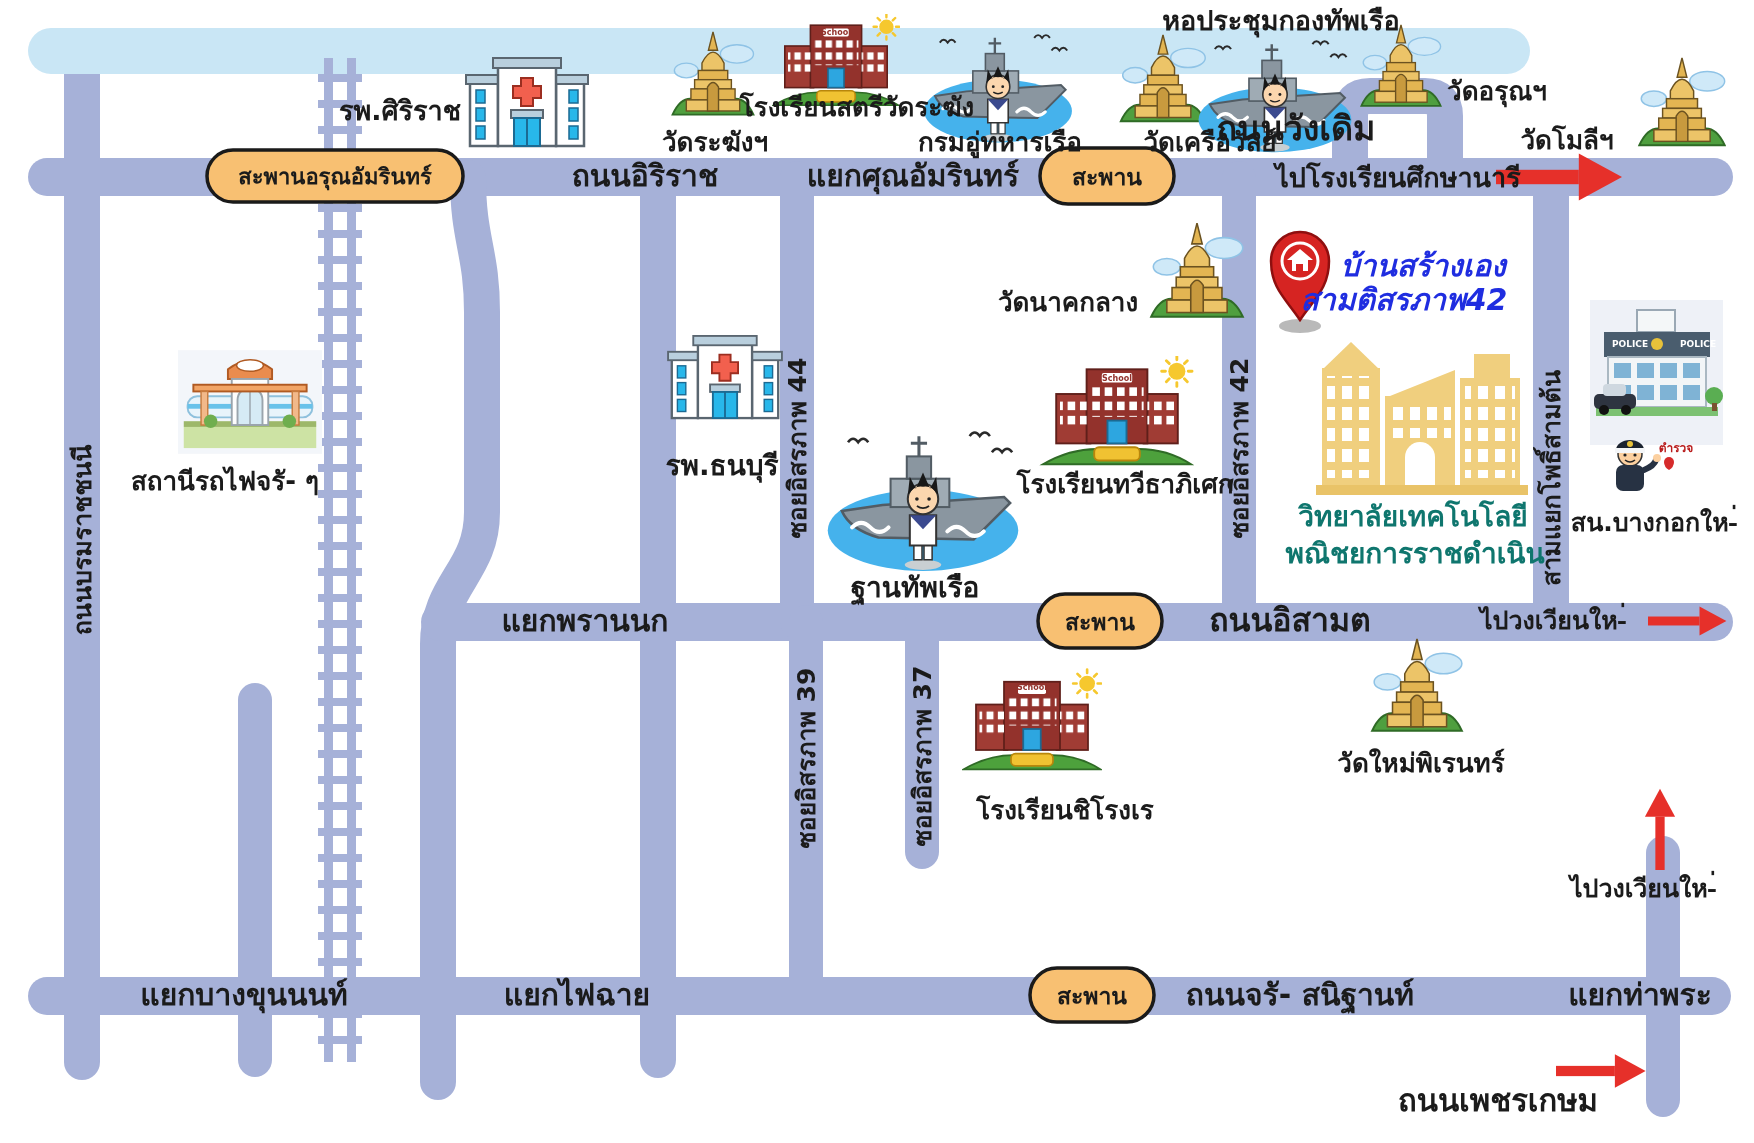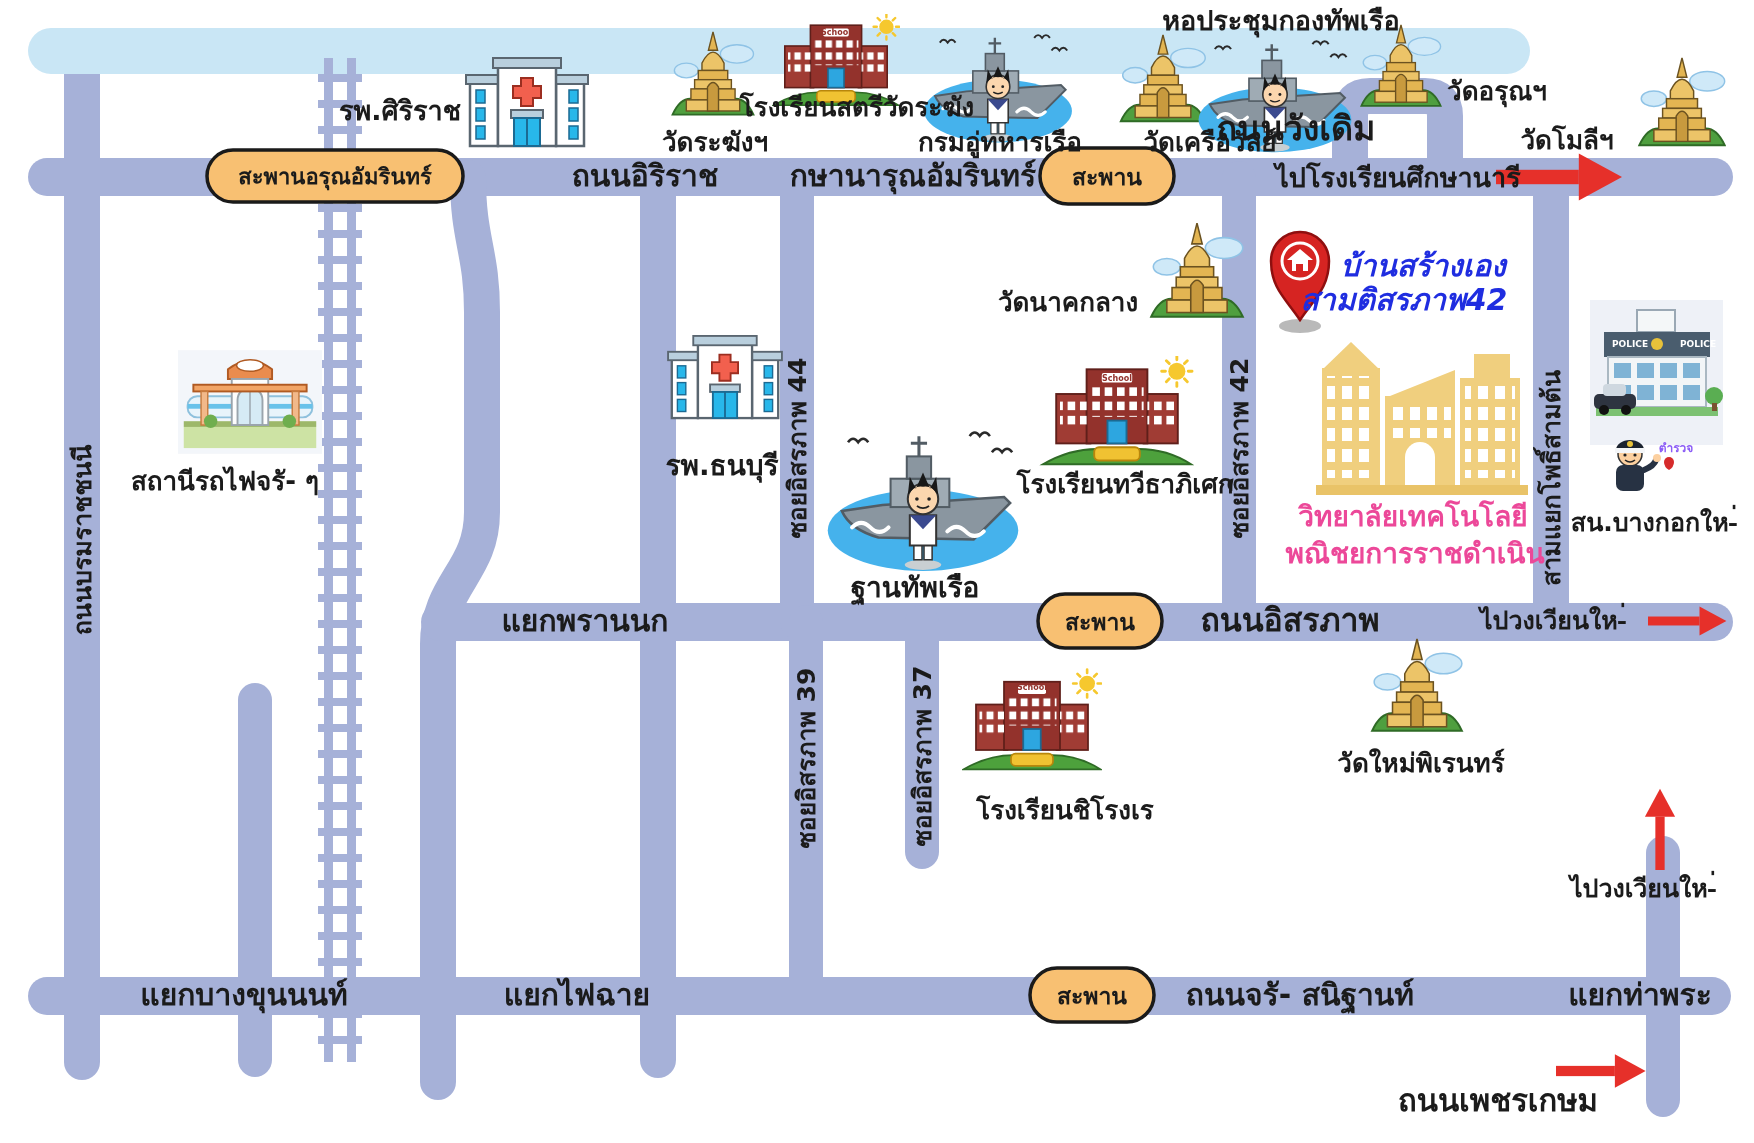--- a/index.html
+++ b/index.html
@@ -3,23 +3,23 @@
 <meta charset="utf-8">
 <style>
   html,body{margin:0;padding:0;background:#fff;}
   .map{position:relative;width:1754px;height:1143px;background:#ffffff;overflow:hidden;
        font-family:"DejaVu Sans","Liberation Sans",sans-serif;}
   .map svg.base{position:absolute;left:0;top:0;}
   .lbl{position:absolute;transform:translate(-50%,-50%);font-weight:700;color:#1b1b1b;
        white-space:nowrap;line-height:1;letter-spacing:0;}
   .lbl.v{transform:translate(-50%,-50%) rotate(-90deg);}
   .lbl.blue{color:#1f2de0;font-style:italic;}
-  .lbl.indigo{color:#ec4899;}
+  .lbl.indigo{color:#0f766e;}
   .lbl.micro{font-weight:700;color:#ffffff;}
-  .lbl.sticker{color:#8b5cf6;}
+  .lbl.sticker{color:#b91c1c;}
 </style>
 </head>
 <body>
 
 <div class="map">
 
 <svg class="base" width="1754" height="1143" viewBox="0 0 1754 1143">
   <defs>
     <pattern id="rail" patternUnits="userSpaceOnUse" x="318" y="58" width="44" height="26">
       <rect x="0" y="16" width="44" height="8" fill="#a6b1d8"></rect>
@@ -248,25 +248,25 @@
   <g>
     <ellipse cx="1300" cy="326" rx="21" ry="7" fill="#b9b9b9"></ellipse>
     <path d="M1300 320 C1286 299 1271 288 1271 261 C1271 245 1284 232 1300 232 C1316 232 1329 245 1329 261 C1329 288 1314 299 1300 320 Z" fill="#d62422" stroke="#8f0f0f" stroke-width="2.5"></path>
     <circle cx="1300" cy="261" r="18" fill="#d62422" stroke="#ffffff" stroke-width="3"></circle>
     <path d="M1300 249 l13 11 h-5 v11 h-16 v-11 h-5 z" fill="#ffffff"></path>
     <rect x="1296" y="264" width="7" height="7" fill="#d62422"></rect>
   </g>
 </svg>
 
 <div class="lbl" style="left:645px;top:176px;font-size:30px">ถนนอิริราช</div>
-<div class="lbl" style="left:913px;top:176px;font-size:30px">กษานารุณอัมรินทร์</div>
+<div class="lbl" style="left:913px;top:176px;font-size:30px">แยกศุณอัมรินทร์</div>
 <div class="lbl" style="left:1398px;top:177px;font-size:27px">ไปโรงเรียนศึกษานารี</div>
 <div class="lbl" style="left:1296px;top:128px;font-size:34px">ถนนวังเดิม</div>
 <div class="lbl" style="left:585px;top:621px;font-size:30px">แยกพรานนก</div>
-<div class="lbl" style="left:1290px;top:620px;font-size:32px">ถนนอิสรภาพ</div>
+<div class="lbl" style="left:1290px;top:620px;font-size:32px">ถนนอิสามต</div>
 <div class="lbl" style="left:1553px;top:620px;font-size:25px">ไปวงเวียนให-่</div>
 <div class="lbl" style="left:244px;top:995px;font-size:30px">แยกบางขุนนนท์</div>
 <div class="lbl" style="left:577px;top:995px;font-size:30px">แยกไฟฉาย</div>
 <div class="lbl" style="left:1300px;top:995px;font-size:30px">ถนนจรั- สนิฐานท์</div>
 <div class="lbl" style="left:1640px;top:995px;font-size:30px">แยกท่าพระ</div>
 <div class="lbl" style="left:1643px;top:888px;font-size:25px">ไปวงเวียนให-่</div>
 <div class="lbl" style="left:1498px;top:1100px;font-size:31px">ถนนเพชรเกษม</div>
 
 <div class="lbl" style="left:335px;top:177px;font-size:22px">สะพานอรุณอัมรินทร์</div>
 <div class="lbl" style="left:1107px;top:177px;font-size:23px">สะพาน</div>

